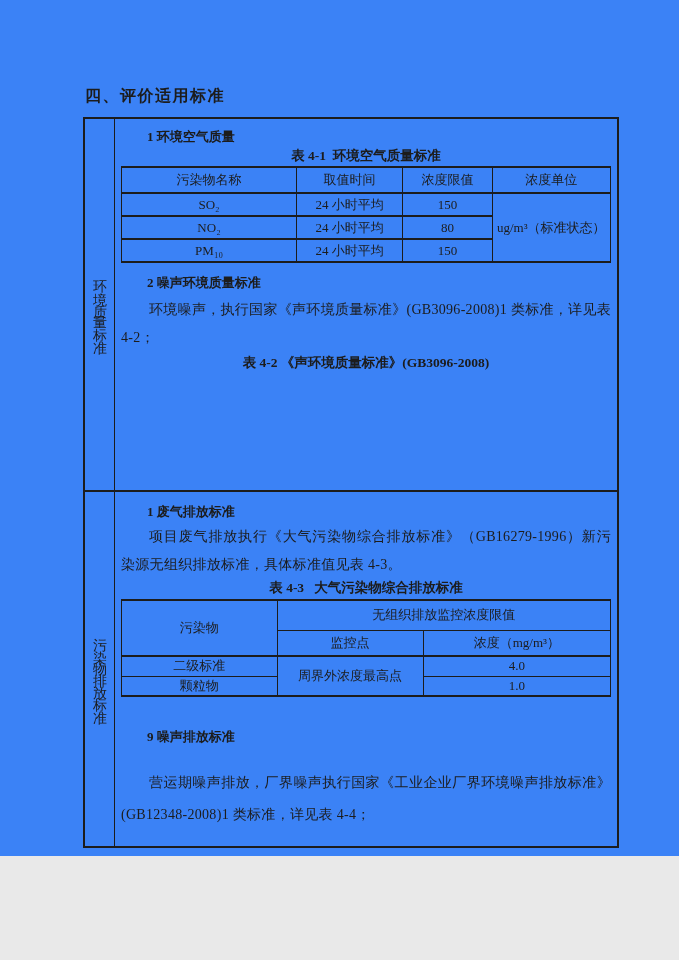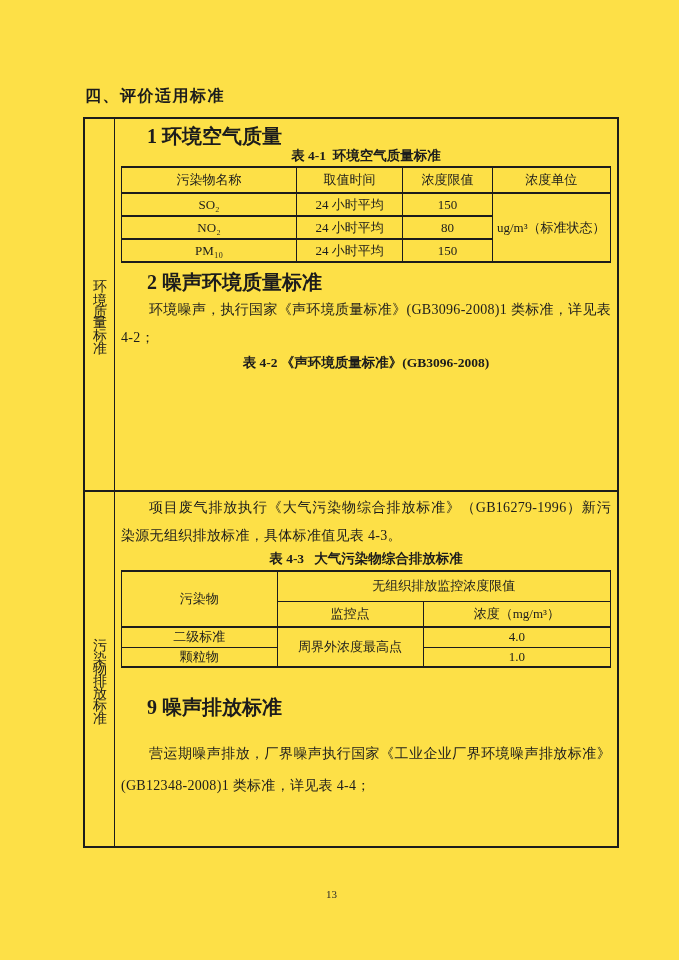--- a/index.html
+++ b/index.html
@@ -1,20 +1,20 @@
 <!DOCTYPE html>
 <html><head>
 <meta charset="utf-8">
 <style>
   * { margin:0; padding:0; box-sizing:border-box; }
   html,body { background:#e9e9e9; }
   .page {
     position:relative;
-    width:679px; height:960px;
-    background:#fde047;
+    width:679px; height:856px;
+    background:#3b82f6;
     color:#1c1c1c;
     font-family:"Liberation Serif","DejaVu Serif",serif;
     overflow:hidden;
     margin:0 auto;
   }
   .doc-title {
     position:absolute; left:85px; top:86px;
     font-size:16px; font-weight:bold; letter-spacing:1.5px;
   }
   .frame {
@@ -30,21 +30,21 @@
     width:30px; flex:none;
     border-right:1px solid #1c1c1c;
     display:flex; align-items:center; justify-content:center;
   }
   .side-label {
     writing-mode:vertical-rl; text-orientation:upright;
     font-size:14px; letter-spacing:12px; line-height:30px;
   }
   .content-cell { flex:1; padding:0 6px; overflow:hidden; }
   .block-heading {
-    font-weight:bold; font-size:20px; line-height:19px;
+    font-weight:bold; font-size:13px; line-height:19px;
     padding-left:26px;
   }
   .h-air      { margin-top:8px; }
   .h-noise-q  { margin-top:10px; }
   .h-gas      { margin-top:10px; }
   .h-noise-e  { margin-top:30px; }
   .para {
     font-size:14px; line-height:28px; text-indent:2em;
     text-align:justify; letter-spacing:0.3px; margin-top:2px;
   }
@@ -141,20 +141,21 @@
 
       </div>
     </div>
 
     <div class="section sec-emission">
       <div class="side-cell">
         <div class="side-label">污染物排放标准</div>
       </div>
       <div class="content-cell">
 
+        <div class="block-heading h-gas">1 废气排放标准</div>
         <p class="para">项目废气排放执行《大气污染物综合排放标准》（GB16279-1996）新污染源无组织排放标准，具体标准值见表 4-3。</p>
 
         <div class="table-title tt-43">表 4-3   大气污染物综合排放标准</div>
         <table class="t43">
           <colgroup>
               <col style="width:31.8%">
               <col style="width:29.9%">
               <col style="width:38.3%">
             </colgroup>
           <tbody>

